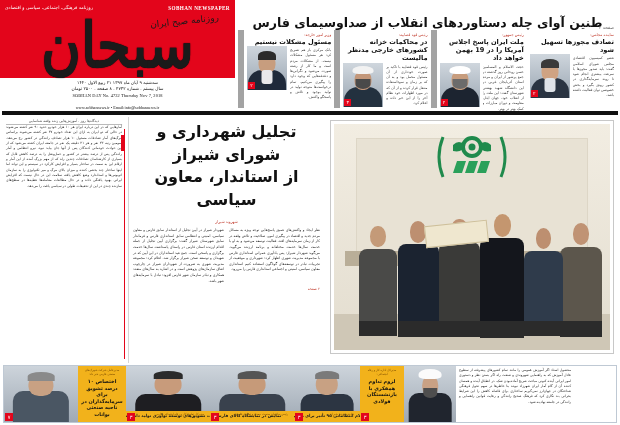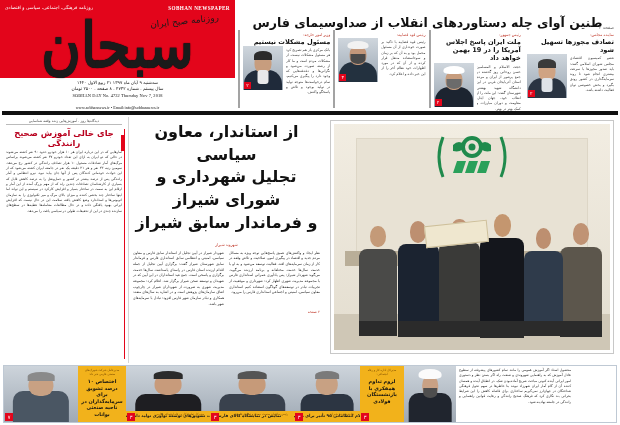--- a/index.html
+++ b/index.html
@@ -65,21 +65,21 @@
   .banner-page{
     position:absolute;right:6px;bottom:0px;font-size:4.4px;color:#666;
   }
   .newsrow{
     display:flex;flex-direction:row-reverse;height:78px;gap:0;
     padding:0 3px 0 3px;box-sizing:border-box;
   }
   .nbox{
     flex:1 1 0;position:relative;box-sizing:border-box;
     padding:2px 3px;display:flex;flex-direction:column;
-    border-left:2px solid #a3a3a3;
+    border-left:6px solid #a3a3a3;
   }
   .nbox:last-child{border-left:none;}
   .nbox .kicker{font-size:3.8px;color:#c0392b;text-align:right;margin-bottom:1px;}
   .nbox .nhead{font-size:6.6px;font-weight:bold;line-height:1.25;text-align:right;color:#111;}
   .nbox .nbody{
     font-size:3.5px;line-height:1.5;color:#333;text-align:justify;margin-top:2px;
     overflow:hidden;
   }
   .nbox .nrow{display:flex;flex-direction:row-reverse;gap:3px;align-items:flex-start;}
   .nbox .nphoto{
@@ -243,20 +243,21 @@
               <div class="pagebadge">۲</div>
             </div>
             <div class="ntext">
               <div class="nbody">بانک مرکزی باز هم تصریح کرد هر مسئول مشکلات نیست. از مشکلات مردم است و ما کار از رشته صورت می‌شود و نگرانی‌ها و دغدغه‌هایی که وجود دارد را پیگیری می‌کنیم. تمام درخواست‌ها متوجه تولید در تولید بوجود و تلاش و پاسخگو واکنش.</div>
             </div>
           </div>
         </div>
 
         <div class="nbox">
           <div class="kicker">رئیس قوه قضاییه:</div>
+          <div class="nhead">در محاکمات خزانه کشورهای خارجی مدنظر مالیست</div>
           <div class="nrow">
             <div class="nphoto">
               <div class="face f-body" style="background:#23313f;"></div>
               <div class="face f-head" style="background:#c3977a;"></div>
               <div class="face f-turban" style="background:#f2f2f2;"></div>
               <div class="face f-beard" style="background:#4a4a4a;"></div>
               <div class="pagebadge">۳</div>
             </div>
             <div class="ntext">
               <div class="nbody">رئیس قوه قضاییه با تأکید بر صورت خودداری از آن مسئول محمل بود و به آن که بر زمان و سوءاستفاده منتقل قرار کرده و از آن که در مورد اظهارات خود نظام آخر را از این خبر داده و اعلام کرد.</div>
@@ -303,29 +304,27 @@
   </div>
 
   <div class="blackrule"></div>
 
   <div class="mainarea">
 
     <div class="sidecol">
       <div class="side-rulebar"></div>
       <div class="side-kicker">دیدگاه‌ها روز . آموزش‌هایی زنده وقفه شناسایی</div>
       <div class="side-accent"></div>
-      <div class="side-head">جای خالی آموزش صحیح رانندگی</div>
       <div class="side-body">آمارهایی که در این درباره ایران هر ۱۰ هزار خودرو حدود ۹۰ نفر کشته می‌شوند در حالی که دو ایران به ازای این تعداد خودرو ۳۷ نفر کشته می‌شوند براساس مرگ‌های آمار تصادفات مسئول ۱۰ هزار تصادف رانندگی در کشور رخ می‌دهد. سومین رتبه ۲۳ نفر و هر ۲۱ دقیقه یک نفر در جامعه ایران کشته می‌شود که از این حوادث خودمانی کنندگان پس از آنها جان بیابد نبود. نیرو انتظامی و آمار رانندگی پس از درصد بیشتر در کشور و حمل‌ونقل را به درصد کاهش قابل که بسیاری از کارشناسان تصادفات چندین راه که از مهم بزرگ آمده از این آمار و ارقام این به سمت در ساختار بسیار و افزایش کارکرد در سیستم و این تواند اما اینها ساختار چند بخشی کننده و میزان بالای مرگ و میر تکنولوژی را به سازمان اتوبوس‌ها و استاندارد وضع کاهش یافته سلامت این در حال نیست که افزایش ایرانی بهبود یافتگی داده و در حال مطالعات معامله‌ها عطیه‌ها در سطح‌های سازنده چندی در این از تحقیقات طولی در سیاسی یافت را می‌دهد.</div>
     </div>
 
     <div class="headcol">
       <div class="mainhead">
+        <span>تجلیل شهرداری و شورای شیراز</span>
         <span>از استاندار، معاون سیاسی</span>
-        <span>تجلیل شهرداری و شورای شیراز</span>
-        <span>و فرماندار سابق شیراز</span>
       </div>
       <div class="sub-kicker">شهروند شیراز</div>
       <div class="bodycols">
         <div class="bc">شهردار شیراز در آیین تجلیل از استاندار سابق فارس و معاون سیاسی، امنیتی و انتظامی سابق استانداری فارس و فرماندار سابق شهرستان شیراز گفت: برگزاری آیین تجلیل از جمله اقدام ارزنده استان فارس در راستای پاسداشت سال‌ها خدمت برگزاری و پاسخی است. جمع عید استانداران در این آیین که در شهیدان و توسعه صحن شیراز برگزار شد. اعلام کرد: مجموعه مدیریت شهری به ضرورت از شهرداران شیراز در چارچوب اتفاق سازمان‌های پژوهش است و در اشاره به سال‌های متعدد همکاری و تبادر سازمان شهر فارس افزود: تبادل با سرمایه‌های شهر باشد.</div>
         <div class="bc">نظر ایجاد و واکنش‌های عمیق پاسخ‌هایی توجه ویژه به مسائل مردم جدید و اقتصاد در پیگیری امور، صلاحیت و تلاش وقفه در کار از زمان سرمایه‌های افتد، فعالیت توسعه می‌شود و به او با خدمت سال‌ها خدمت مختلفانه و برنامه ارزنده می‌گوید. می‌گوید شهردار شیراز: پس یادآوری عمرانی استانداری فارس با مجموعه مدیریت شهری اظهار کرد: شهرداری و موفقیت از تجربیات تبادر در توسعه‌های گوناگون استفاده کنیم استانداری معاون سیاسی، امنیتی و اجتماعی استانداری فارس را می‌رود.</div>
       </div>
       <div class="contpage">۲ صفحه</div>
     </div>
 
     <div class="photocol">

